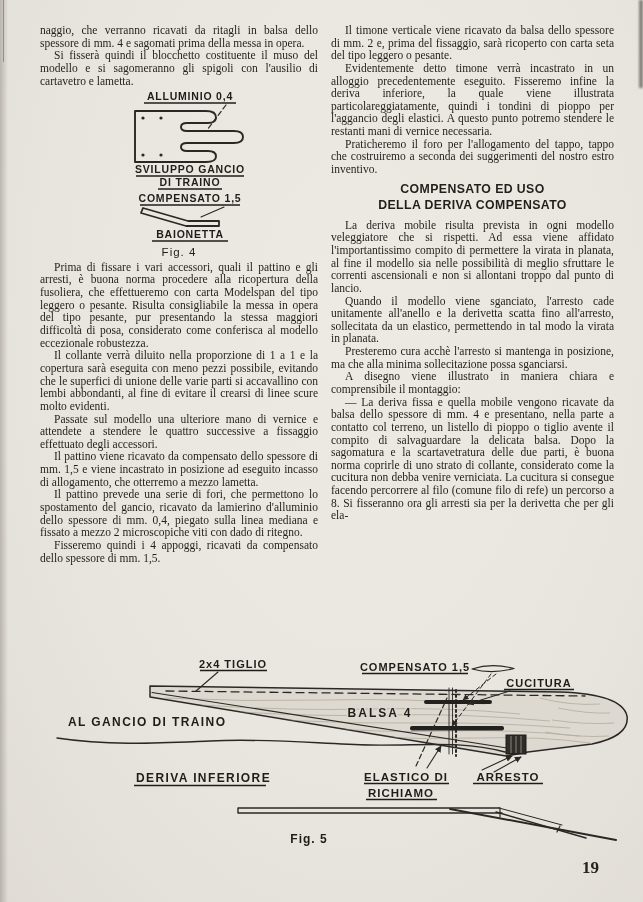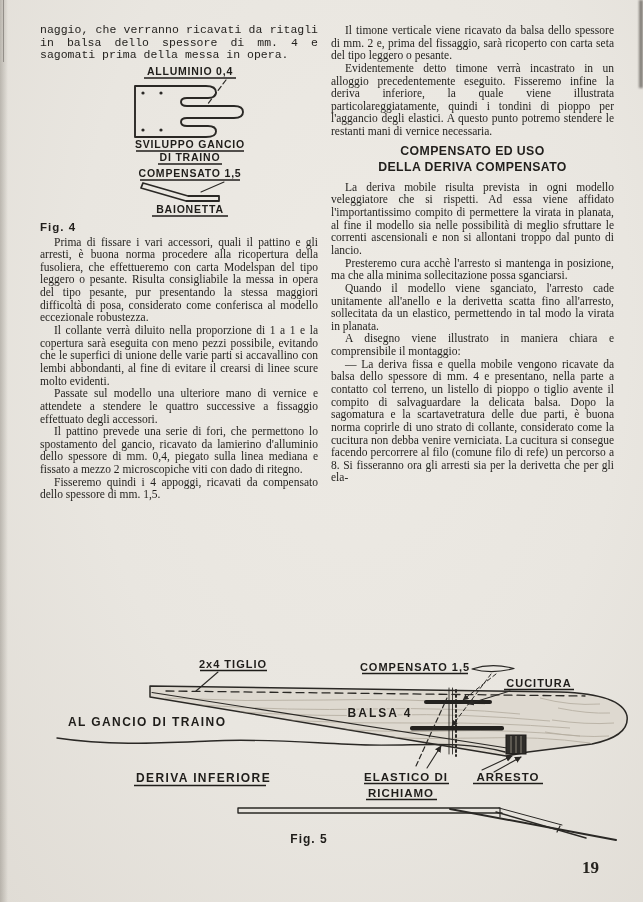--- a/index.html
+++ b/index.html
@@ -13,31 +13,31 @@
     background:linear-gradient(90deg, rgba(88,82,72,.30), rgba(88,82,72,0)); }
   .corner-line { position:absolute; left:3px; top:0; width:1px; height:62px; background:rgba(60,56,50,.40); }
   .edge-right-top { position:absolute; right:0; top:0; width:4px; height:88px;
     background:rgba(55,50,44,.55); filter:blur(1px); }
 
   .col { position:absolute; top:24px; height:622px; overflow:hidden;
     text-align:justify; font-size:11.5px; line-height:1.1; }
   .col-left  { left:40px;  width:278px; }
   .col-right { left:331px; width:283px; }
   p.body { margin:0; text-indent:14px; }
-  p.flush { text-indent:0;font-family:Liberation Mono, monospace; }
+  p.flush { text-indent:0; }
 
   .section-heading { margin:6px 0 5px; text-align:center;
     font-family:"Liberation Sans", sans-serif; font-weight:bold;
     font-size:12.3px; line-height:1.3; letter-spacing:.4px; }
 
   figure { margin:0; }
   .fig4-wrap { margin:3px 0 2px; text-align:center; }
   .fig4-wrap svg { display:block; margin:0 auto; }
-  .fig-caption { font-family:"Liberation Sans", sans-serif; font-weight:bold;
-    font-size:11.5px; letter-spacing:1px; margin-top:3px; text-align:left; text-indent:0; }
+  .fig-caption { font-family:"Liberation Sans", sans-serif; font-weight:normal;
+    font-size:11.5px; letter-spacing:1px; margin-top:3px; text-align:center; text-indent:0; }
 
   .fig5 { position:absolute; left:0; top:642px; width:643px; height:228px; }
 
   .page-number { position:absolute; right:44px; bottom:24px;
     font-family:"Liberation Serif", serif; font-weight:bold; font-size:17px; color:#26241f; }
 
   
   .lbl { font-family:"Liberation Sans", sans-serif; font-weight:bold; fill:#1f1d1a; }
   .ln  { stroke:#1f1d1a; stroke-width:1.3; }
   .draw { stroke:#2a2825; fill:none; stroke-linejoin:round; stroke-linecap:round; }
@@ -45,20 +45,21 @@
 </head>
 <body>
 
 <div class="page">
   <div class="edge-left"></div>
   <div class="corner-line"></div>
   <div class="edge-right-top"></div>
 
   <div class="col col-left">
     <p class="body flush">naggio, che verranno ricavati da ritagli in balsa dello spessore di mm. 4 e sagomati prima della messa in opera.</p>
+    <p class="body">Si fisserà quindi il blocchetto costituente il muso del modello e si sagomeranno gli spigoli con l'ausilio di cartavetro e lametta.</p>
 
     <figure class="fig4-wrap">
       <svg width="280" height="153" viewBox="0 0 280 153">
         <text class="lbl" x="150" y="10" font-size="10.5" letter-spacing="0.8" text-anchor="middle">ALLUMINIO 0,4</text>
         <line class="ln" x1="104" y1="13" x2="196" y2="13"></line>
         <path class="draw" stroke-width="1.2" stroke-dasharray="5,3" d="M 186 15 L 167 40"></path>
         <path class="draw" stroke-width="1.9" fill="#e9e6e0" d="M 95 21 L 166 21 Q 176 21 176 27.5 Q 176 33 168 33 L 147 33 Q 141 33 141 37 Q 141 41 147 41
                  L 194 41 Q 203 41 203 47 Q 203 53 194 53 L 147 53 Q 141 53 141 57 Q 141 61 147 61
                  L 168 61 Q 176 61 176 66.5 Q 176 72 166 72 L 95 72 Z"></path>
         <g fill="#2a2825">
@@ -77,34 +78,36 @@
         <path class="draw" stroke-width="1.8" fill="#e9e6e0" d="M 103 118 L 148 131 L 179 131 L 179 136 L 146 136 L 101 123 Z"></path>
         <text class="lbl" x="150" y="148" font-size="10.5" letter-spacing="0.8" text-anchor="middle">BAIONETTA</text>
         <line class="ln" x1="112" y1="151" x2="188" y2="151"></line>
       </svg>
       <figcaption class="fig-caption">Fig. 4</figcaption>
     </figure>
 
     <p class="body">Prima di fissare i vari accessori, quali il pattino e gli arresti, è buona norma procedere alla ricopertura della fusoliera, che effettueremo con carta Modelspan del tipo leggero o pesante. Risulta consigliabile la messa in opera del tipo pesante, pur presentando la stessa maggiori difficoltà di posa, considerato come conferisca al modello eccezionale robustezza.</p>
     <p class="body">Il collante verrà diluito nella proporzione di 1 a 1 e la copertura sarà eseguita con meno pezzi possibile, evitando che le superfici di unione delle varie parti si accavallino con lembi abbondanti, al fine di evitare il crearsi di linee scure molto evidenti.</p>
     <p class="body">Passate sul modello una ulteriore mano di vernice e attendete a stendere le quattro successive a fissaggio effettuato degli accessori.</p>
+    <p class="body">Il pattino viene ricavato da compensato dello spessore di mm. 1,5 e viene incastrato in posizione ad eseguito incasso di allogamento, che otterremo a mezzo lametta.</p>
     <p class="body">Il pattino prevede una serie di fori, che permettono lo spostamento del gancio, ricavato da lamierino d'alluminio dello spessore di mm. 0,4, piegato sulla linea mediana e fissato a mezzo 2 microscopiche viti con dado di ritegno.</p>
     <p class="body">Fisseremo quindi i 4 appoggi, ricavati da compensato dello spessore di mm. 1,5.</p>
   </div>
 
   <div class="col col-right">
     <p class="body">Il timone verticale viene ricavato da balsa dello spessore di mm. 2 e, prima del fissaggio, sarà ricoperto con carta seta del tipo leggero o pesante.</p>
     <p class="body">Evidentemente detto timone verrà incastrato in un alloggio precedentemente eseguito. Fisseremo infine la deriva inferiore, la quale viene illustrata particolareggiatamente, quindi i tondini di pioppo per l'aggancio degli elastici. A questo punto potremo stendere le restanti mani di vernice necessaria.</p>
+    <p class="body">Praticheremo il foro per l'allogamento del tappo, tappo che costruiremo a seconda dei suggerimenti del nostro estro inventivo.</p>
     <h2 class="section-heading">
       <span>COMPENSATO ED USO</span><br>
       <span>DELLA DERIVA COMPENSATO</span>
     </h2>
     <p class="body">La deriva mobile risulta prevista in ogni modello veleggiatore che si rispetti. Ad essa viene affidato l'importantissimo compito di permettere la virata in planata, al fine il modello sia nelle possibilità di meglio sfruttare le correnti ascensionali e non si allontani troppo dal punto di lancio.</p>
+    <p class="body">Quando il modello viene sganciato, l'arresto cade unitamente all'anello e la derivetta scatta fino all'arresto, sollecitata da un elastico, permettendo in tal modo la virata in planata.</p>
     <p class="body">Presteremo cura acchè l'arresto si mantenga in posizione, ma che alla minima sollecitazione possa sganciarsi.</p>
-    <p class="body">Quando il modello viene sganciato, l'arresto cade unitamente all'anello e la derivetta scatta fino all'arresto, sollecitata da un elastico, permettendo in tal modo la virata in planata.</p>
     <p class="body">A disegno viene illustrato in maniera chiara e comprensibile il montaggio:</p>
     <p class="body">— La deriva fissa e quella mobile vengono ricavate da balsa dello spessore di mm. 4 e presentano, nella parte a contatto col terreno, un listello di pioppo o tiglio avente il compito di salvaguardare la delicata balsa. Dopo la sagomatura e la scartavetratura delle due parti, è buona norma coprirle di uno strato di collante, considerato come la cucitura non debba venire verniciata. La cucitura si consegue facendo percorrere al filo (comune filo di refe) un percorso a 8. Si fisseranno ora gli arresti sia per la derivetta che per gli ela-</p>
   </div>
 
   <figure class="fig5">
     <svg width="643" height="228" viewBox="0 0 643 228">
       <defs>
         <marker id="arw" markerWidth="8" markerHeight="8" refX="5.5" refY="3" orient="auto">
           <path d="M0 0 L6 3 L0 6 Z" fill="#2a2825"></path>
         </marker>

